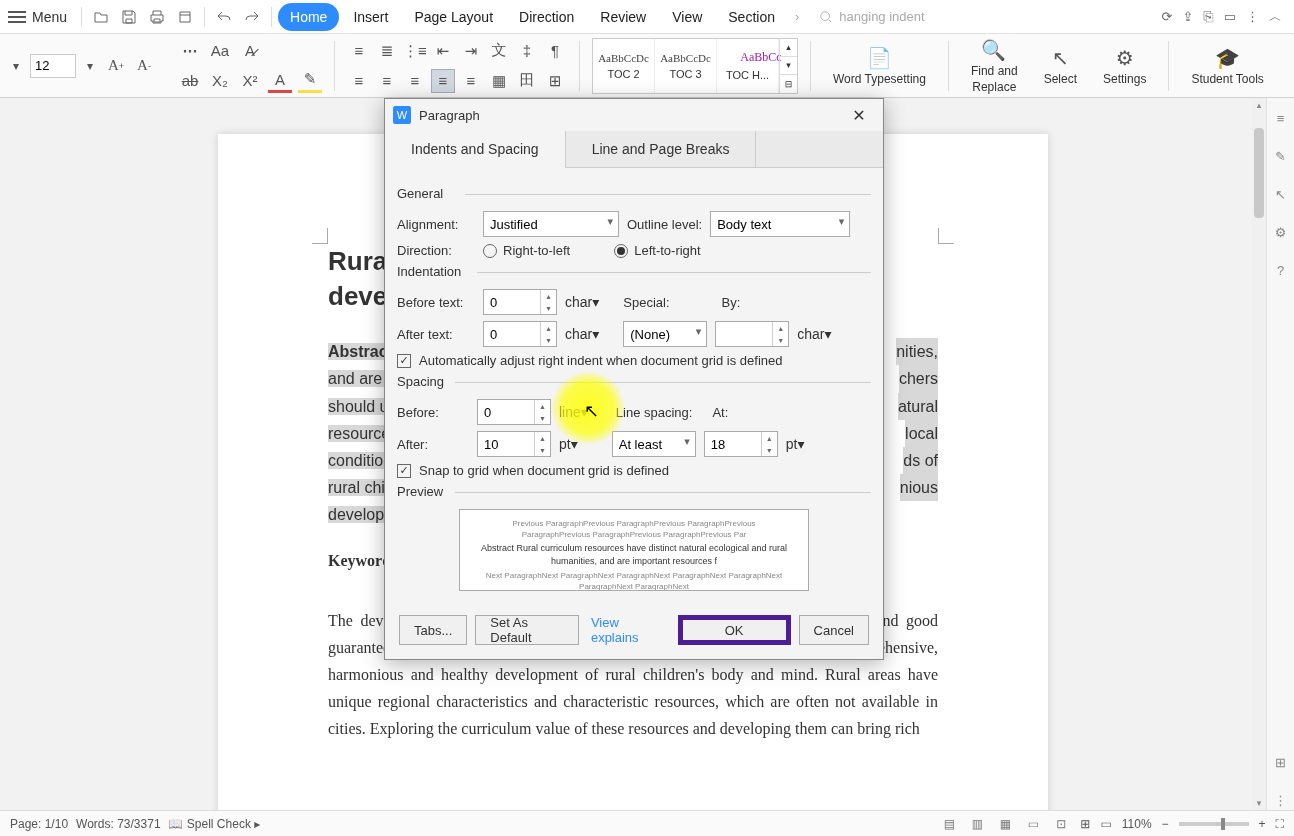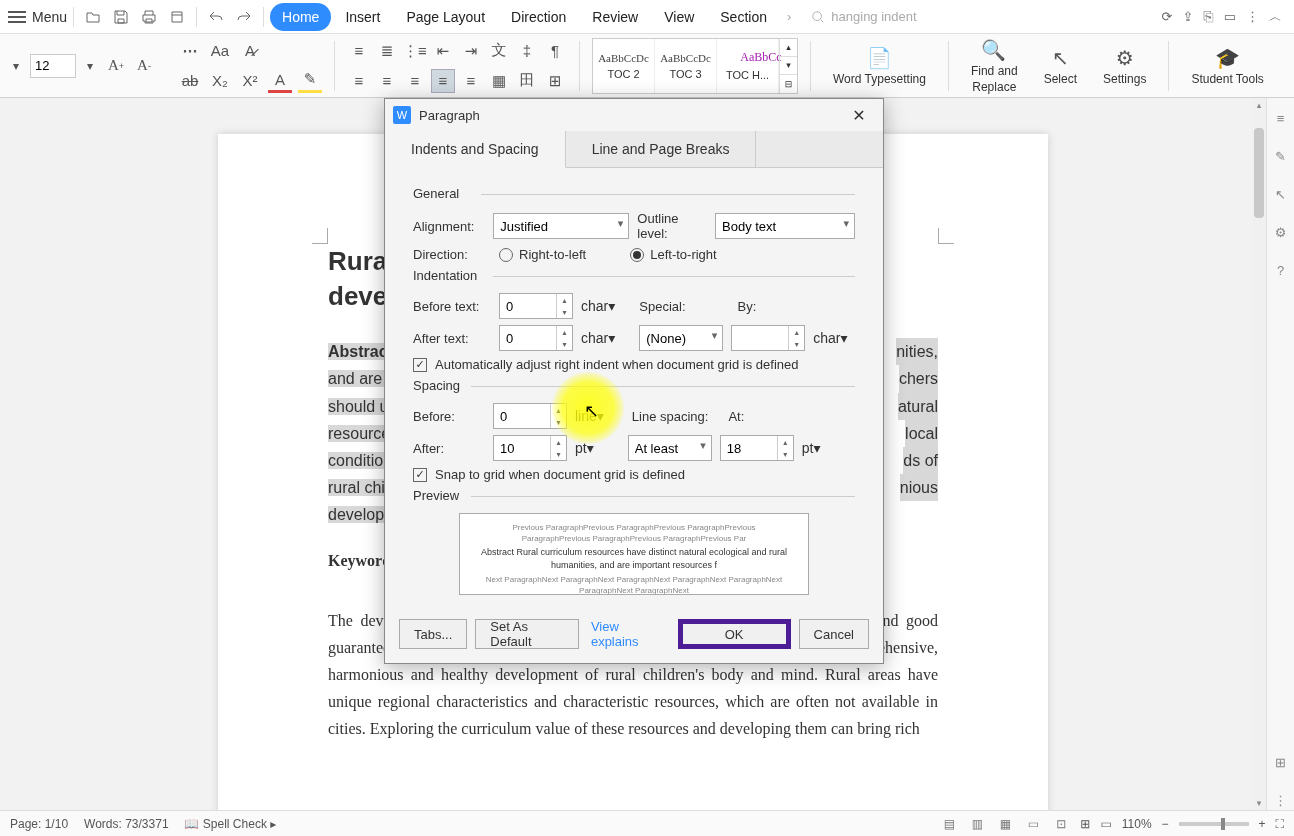--- a/index.html
+++ b/index.html
@@ -2,21 +2,21 @@
 <html><head>
 <meta charset="utf-8">
 <style>
 * { box-sizing: border-box; margin: 0; padding: 0; font-family: -apple-system, "Segoe UI", Arial, sans-serif; }
 body { background: #fff; font-size: 13px; color: #333; overflow: hidden; width: 1294px; height: 836px; position: relative; }
 
 
 .menubar { height: 34px; background: #fff; border-bottom: 1px solid #e0e0e0; display: flex; align-items: center; padding: 0 4px; gap: 2px; }
 .menubar .hamburger { width: 18px; display: flex; flex-direction: column; gap: 3px; margin: 0 4px; }
 .menubar .hamburger span { height: 2px; background: #555; }
-.menubar .menu-label { font-size: 14px; color: #333; }
+.menubar .menu-label { font-size: 14px; margin-right: 8px; color: #333; }
 .menubar .icon-btn { width: 26px; height: 26px; display: flex; align-items: center; justify-content: center; color: #555; }
 .menubar .sep { width: 1px; height: 20px; background: #ddd; margin: 0 4px; }
 .menubar .tab { padding: 6px 12px; font-size: 14px; color: #222; cursor: pointer; border-radius: 14px; }
 .menubar .tab.active { background: #2f8cff; color: #fff; font-weight: 400; }
 .menubar .search { display: flex; align-items: center; gap: 6px; color: #aaa; font-size: 13px; margin-left: 12px; }
 .menubar .right-icons { margin-left: auto; display: flex; gap: 10px; align-items: center; padding-right: 8px; color: #666; }
 
 
 .ribbon { height: 64px; background: #fafafa; border-bottom: 1px solid #d0d0d0; display: flex; align-items: center; padding: 0 6px; gap: 6px; }
 .ribbon .group { display: flex; align-items: center; gap: 4px; }
@@ -46,21 +46,21 @@
 .right-rail { position: absolute; right: 0; top: 98px; bottom: 26px; width: 28px; background: #f7f7f7; border-left: 1px solid #e0e0e0; display: flex; flex-direction: column; align-items: center; gap: 18px; padding-top: 10px; color: #888; }
 .right-rail .rail-btn { width: 20px; height: 20px; display: flex; align-items: center; justify-content: center; }
 .dialog { position: absolute; left: 384px; top: 98px; width: 500px; background: #f4f4f4; border: 1px solid #888; box-shadow: 0 4px 20px rgba(0,0,0,.3); pointer-events: auto; }
 .dialog .titlebar { height: 32px; display: flex; align-items: center; padding: 0 8px; background: #f4f4f4; }
 .dialog .titlebar .app-icon { width: 18px; height: 18px; background: #2f8cff; color: #fff; font-size: 11px; display: flex; align-items: center; justify-content: center; border-radius: 2px; margin-right: 8px; }
 .dialog .titlebar .title { font-size: 13px; }
 .dialog .titlebar .close { margin-left: auto; width: 32px; height: 24px; display: flex; align-items: center; justify-content: center; font-size: 16px; }
 .dialog .tabs { display: flex; border-bottom: 1px solid #ccc; background: #eaeaea; }
 .dialog .tabs .dtab { padding: 10px 26px; font-size: 14px; border-right: 1px solid #ccc; background: #eaeaea; }
 .dialog .tabs .dtab.active { background: #f4f4f4; border-bottom: 1px solid #f4f4f4; margin-bottom: -1px; }
-.dialog .body { padding: 12px 28px 14px; }
+.dialog .body { padding: 12px 12px 14px; }
 .fieldset-label { font-size: 13px; color: #333; position: relative; margin: 6px 0 10px; }
 .fieldset-label::after { content: ""; position: absolute; left: 68px; right: 0; top: 50%; height: 1px; background: #ccc; }
 .fieldset-label.indent::after { left: 80px; }
 .fieldset-label.spacing::after { left: 58px; }
 .fieldset-label.preview::after { left: 58px; }
 .row { display: flex; align-items: center; gap: 8px; margin: 6px 0; font-size: 13px; }
 .row label.fixed { width: 78px; }
 .row label.fixed2 { width: 72px; }
 .select { height: 26px; border: 1px solid #aaa; background: #fff; padding: 2px 22px 2px 6px; font-size: 13px; position: relative; appearance: none; }
 .select-wrap { position: relative; display: inline-block; }
@@ -79,21 +79,21 @@
 .preview-box .sample { color: #333; font-size: 9px; margin: 2px 0; }
 .dialog .footer { display: flex; gap: 8px; padding: 10px 14px 14px; align-items: center; }
 .dialog .footer .btn { height: 30px; padding: 0 14px; border: 1px solid #aaa; background: #f0f0f0; font-size: 13px; display: flex; align-items: center; }
 .dialog .footer .link { color: #2f8cff; font-size: 13px; margin-left: 4px; }
 .dialog .footer .spacer { flex: 1; }
 .dialog .footer .btn.ok { border: 5px solid #4c1d95; padding: 0 42px; }
 .highlight-circle { position: absolute; width: 72px; height: 72px; border-radius: 50%; background: radial-gradient(circle, rgba(255,255,0,.85) 0%, rgba(255,255,0,.7) 50%, rgba(255,255,0,0) 75%); pointer-events: none; }
 .cursor { position: absolute; font-size: 18px; color: #000; pointer-events: none; }
 
 
-.statusbar { position: absolute; bottom: 0; left: 0; right: 0; height: 26px; background: #fafafa; border-top: 1px solid #ddd; display: flex; align-items: center; padding: 0 10px; font-size: 12px; color: #555; gap: 16px; }
+.statusbar { position: absolute; bottom: 0; left: 0; right: 0; height: 26px; background: #fafafa; border-top: 1px solid #ddd; display: flex; align-items: center; padding: 0 10px; font-size: 12px; color: #555; gap: 8px; }
 .statusbar .right { margin-left: auto; display: flex; align-items: center; gap: 10px; }
 .statusbar .sb-icon { width: 18px; height: 18px; display: flex; align-items: center; justify-content: center; color: #777; }
 
 
 .vscroll { position: absolute; right: 28px; top: 98px; bottom: 26px; width: 14px; background: #f0f0f0; }
 .vscroll .thumb { position: absolute; left: 2px; right: 2px; top: 30px; height: 90px; background: #c8c8c8; border-radius: 4px; }
 .vscroll .arrow { position: absolute; left: 0; right: 0; height: 14px; display: flex; align-items: center; justify-content: center; font-size: 9px; color: #888; }
 .vscroll .arrow.up { top: 0; } .vscroll .arrow.down { bottom: 0; }
 </style>
 </head>

